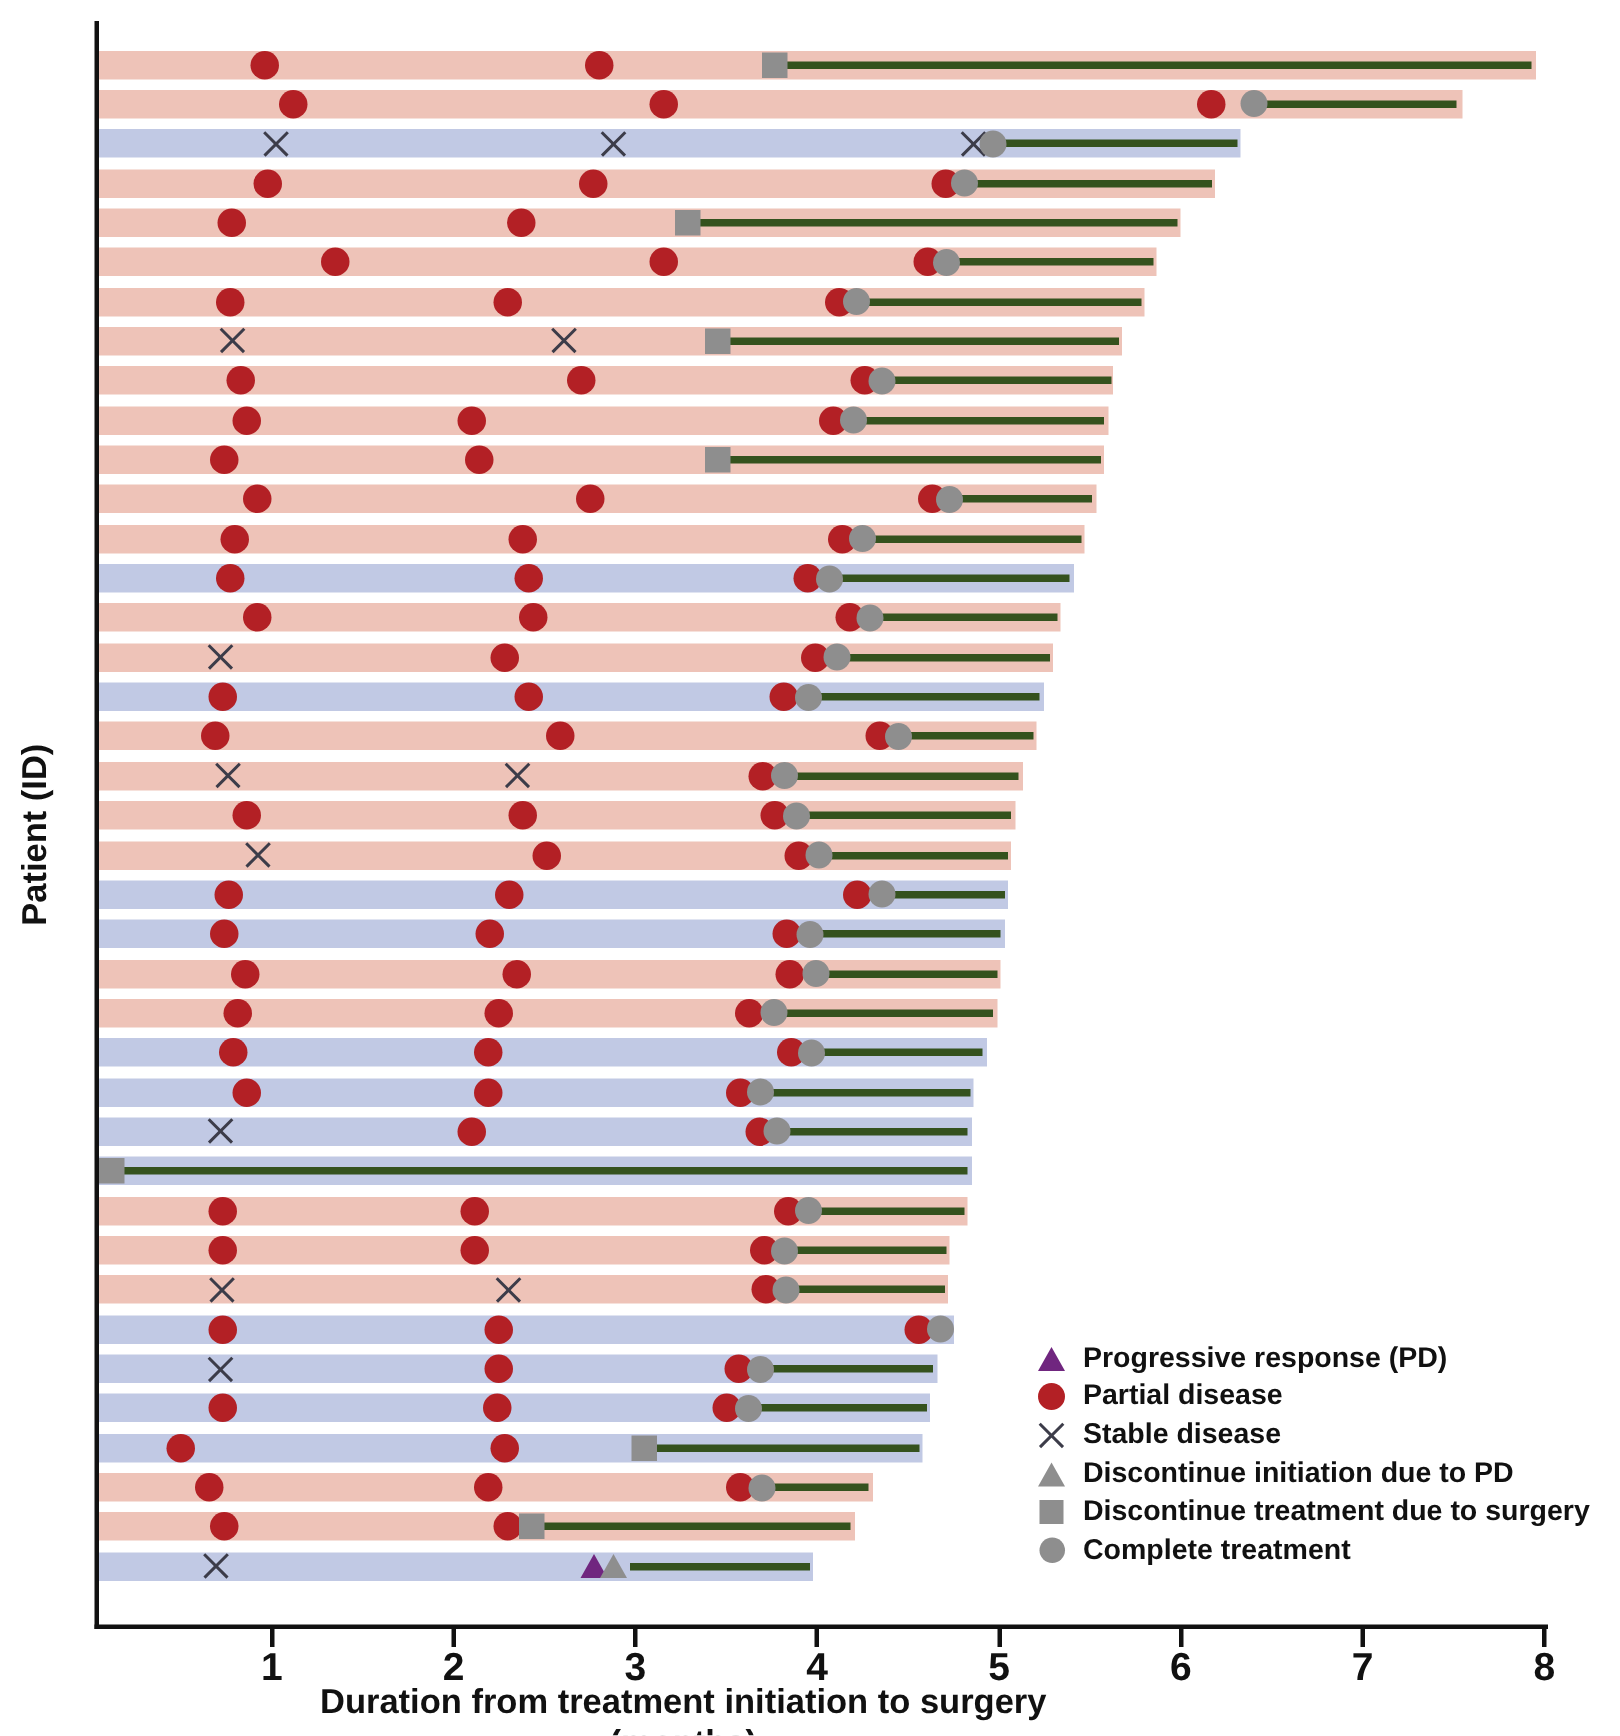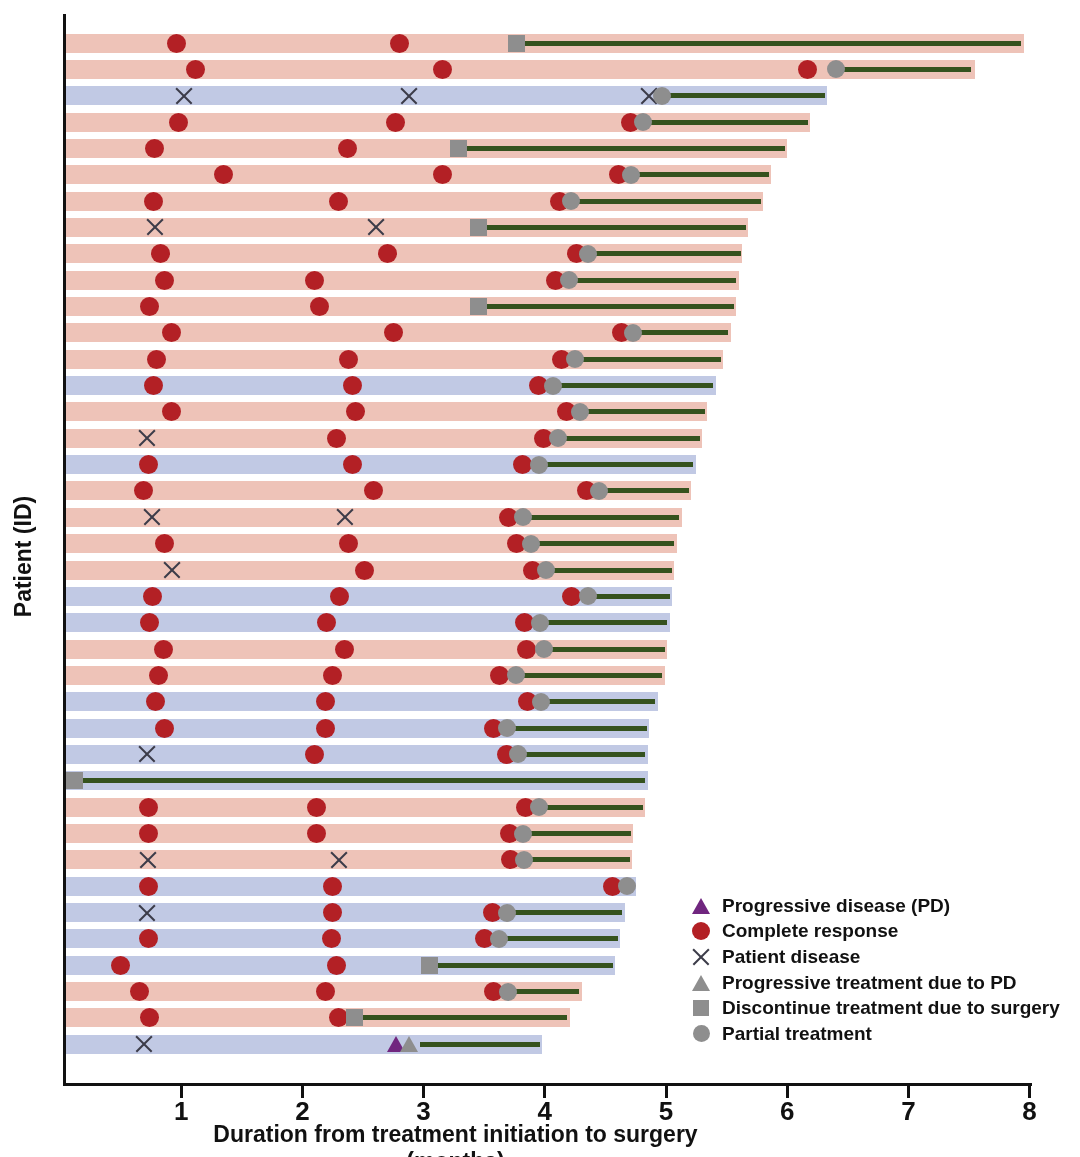--- a/index.html
+++ b/index.html
@@ -304,46 +304,46 @@
       <div class="ticklab" style="left: 1029.6px; position: absolute;">8</div>
     </div>
   <div class="xlabel">Duration from treatment initiation to surgery (months)</div>
 
 
   <div class="mlegend" id="mlegend">
       <div class="mlrow">
         <span class="mlicon">
           <span class="tri tri-pd"></span>
         </span>
-        <span class="mllab">Progressive disease (PD)</span>
+        <span class="mllab">Progressive response (PD)</span>
       </div>
       <div class="mlrow">
         <span class="mlicon">
           <span class="li-circle-red"></span>
         </span>
-        <span class="mllab">Complete response</span>
+        <span class="mllab">Partial disease</span>
       </div>
       <div class="mlrow">
         <span class="mlicon">
           <span class="li-x"></span>
         </span>
-        <span class="mllab">Patient disease</span>
+        <span class="mllab">Stable disease</span>
       </div>
       <div class="mlrow">
         <span class="mlicon">
           <span class="tri tri-dpd"></span>
         </span>
-        <span class="mllab">Progressive treatment due to PD</span>
+        <span class="mllab">Discontinue initiation due to PD</span>
       </div>
       <div class="mlrow">
         <span class="mlicon">
           <span class="li-square-gray"></span>
         </span>
         <span class="mllab">Discontinue treatment due to surgery</span>
       </div>
       <div class="mlrow">
         <span class="mlicon">
           <span class="li-circle-gray"></span>
         </span>
-        <span class="mllab">Partial treatment</span>
+        <span class="mllab">Complete treatment</span>
       </div>
     </div>
 </div>
 
 </body></html>

